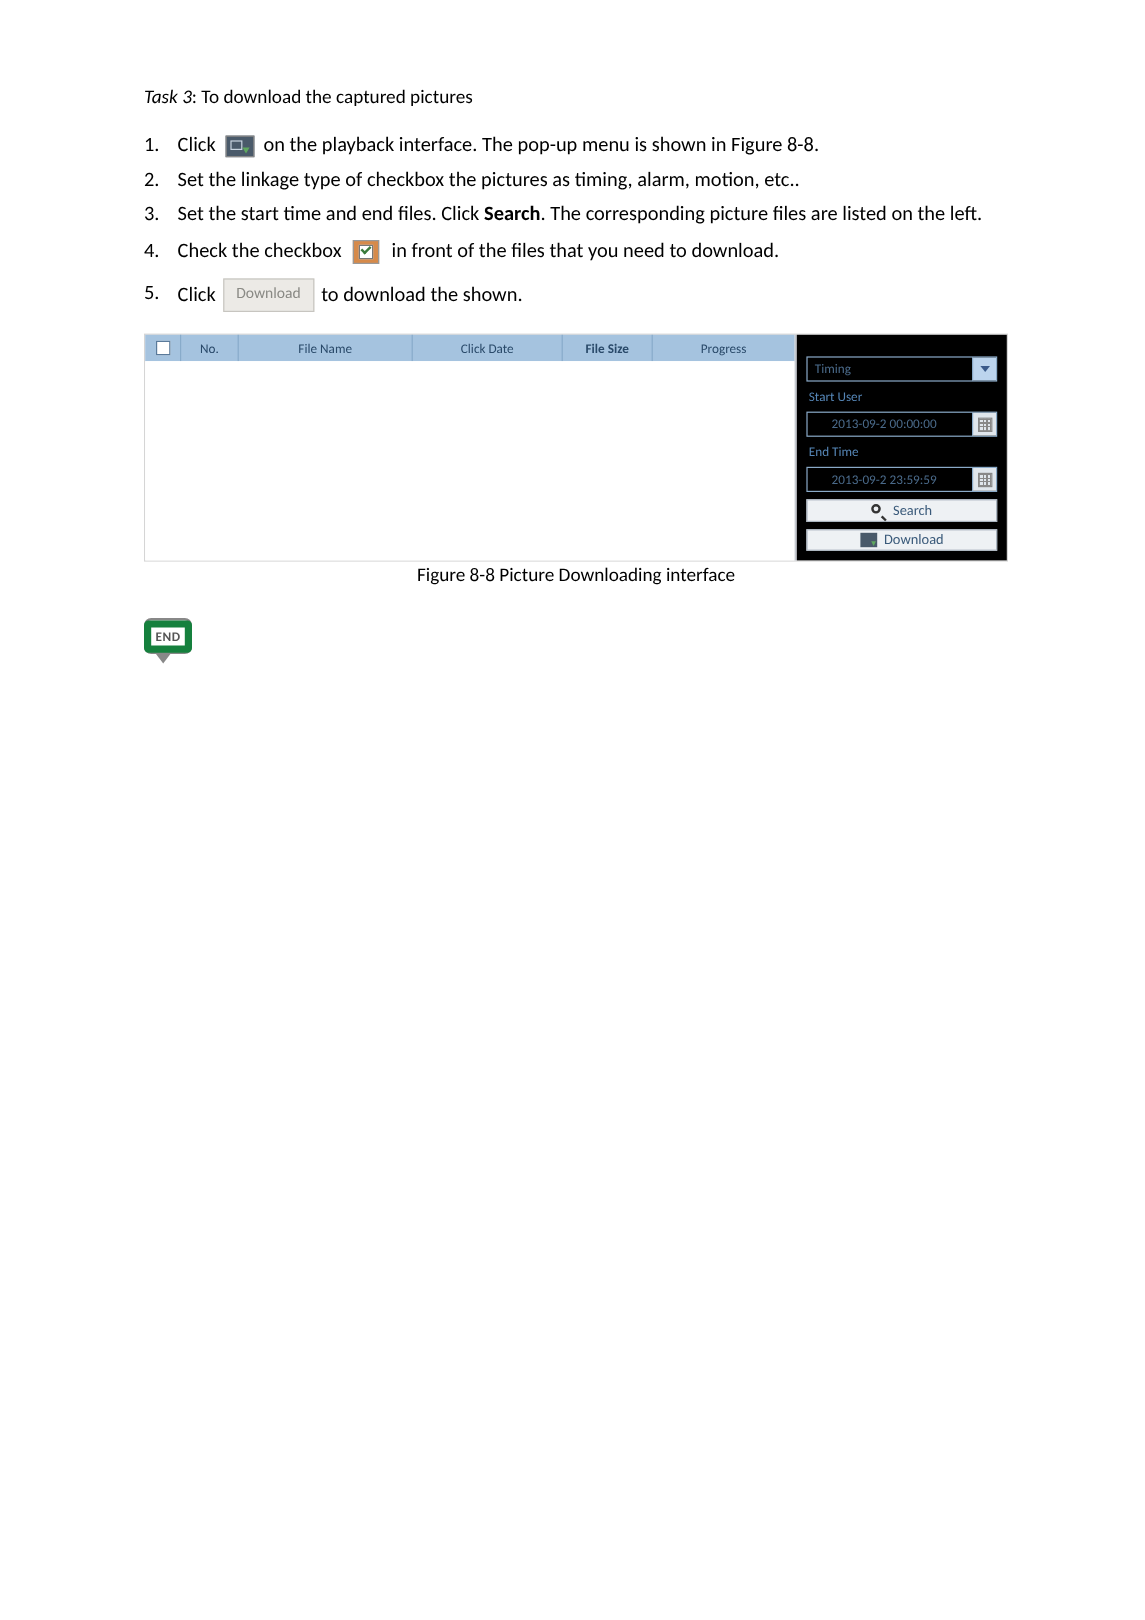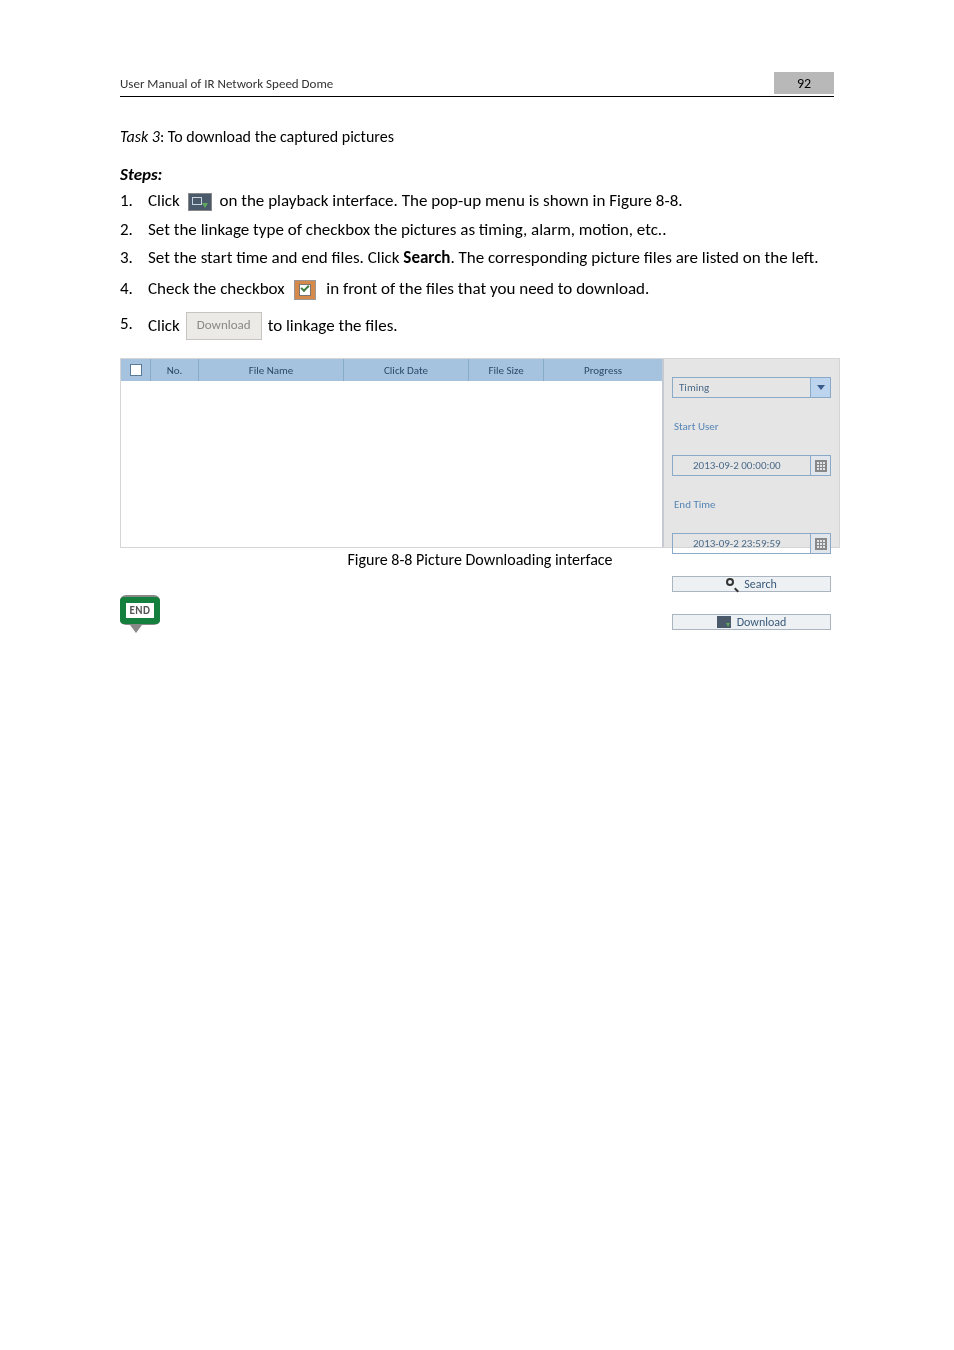--- a/index.html
+++ b/index.html
@@ -162,31 +162,31 @@
     height: 100%;
     display: flex;
     align-items: center;
     justify-content: center;
   }
   .th-check { width: 30px; justify-content: center; }
   .th-check .cb { width:12px; height:12px; border:1px solid #5a7a9a; background:#fff; }
   .th-no { width: 48px; }
   .th-name { width: 145px; }
   .th-date { width: 125px; }
-  .th-size { width: 75px; }
+  .th-size { width: 75px; font-weight: bold; }
   .th-prog { flex: 1; border-right: none; }
   .table-body { flex:1; background:#fff; }
   
   .side-panel {
     width: 175px;
     padding: 18px 8px 8px 8px;
-    background: #e5e5e5;
+    background: #000000;
     display: flex;
     flex-direction: column;
-    gap: 22px;
+    gap: 6px;
     font-size: 11px;
     color: #4a6a8a;
   }
   .sel-wrap {
     display: flex;
     border: 1px solid #8aaac8;
     height: 22px;
   }
   .sel-wrap .txt { flex:1; padding: 3px 6px; color:#4a6a8a; }
   .sel-wrap .dd {
@@ -251,30 +251,25 @@
   }
   .end-badge .tail {
     width:0;height:0;border-left:6px solid transparent;border-right:6px solid transparent;border-top:8px solid #888;
     position:absolute;left:10px;bottom:-2px;
   }
 </style>
 </head>
 <body>
 
 <div class="page">
-  <div class="header-line">
-    <span class="header-left">User Manual of IR Network Speed Dome</span>
-    <span class="page-num-badge">92</span>
-  </div>
 
   <div class="task-title">
     <span>Task 3</span><span class="normal">: To download the captured pictures</span>
   </div>
 
-  <div class="steps-label">Steps:</div>
 
   <ul class="step-list">
     <li>
       <span class="num">1.</span>
       <span class="body">
         <span>Click </span>
         <span class="inline-icon"><span class="inner"></span><span class="arrow"></span></span>
         <span> on the playback interface. The pop-up menu is shown in Figure 8-8.</span>
       </span>
     </li>
@@ -294,21 +289,21 @@
         <span>Check the checkbox </span>
         <span class="checkbox-icon"><span class="box"></span><span class="check"></span></span>
         <span> in front of the files that you need to download.</span>
       </span>
     </li>
     <li>
       <span class="num">5.</span>
       <span class="body" style="display:flex;align-items:center;flex-wrap:wrap;">
         <span>Click </span>
         <span class="download-btn-inline">Download</span>
-        <span> to linkage the files.</span>
+        <span> to download the shown.</span>
       </span>
     </li>
   </ul>
 
   <div class="figure">
     <div class="figure-content">
       <div class="table-area">
         <div class="table-header">
           <div class="th th-check">
               <span class="cb"></span>

